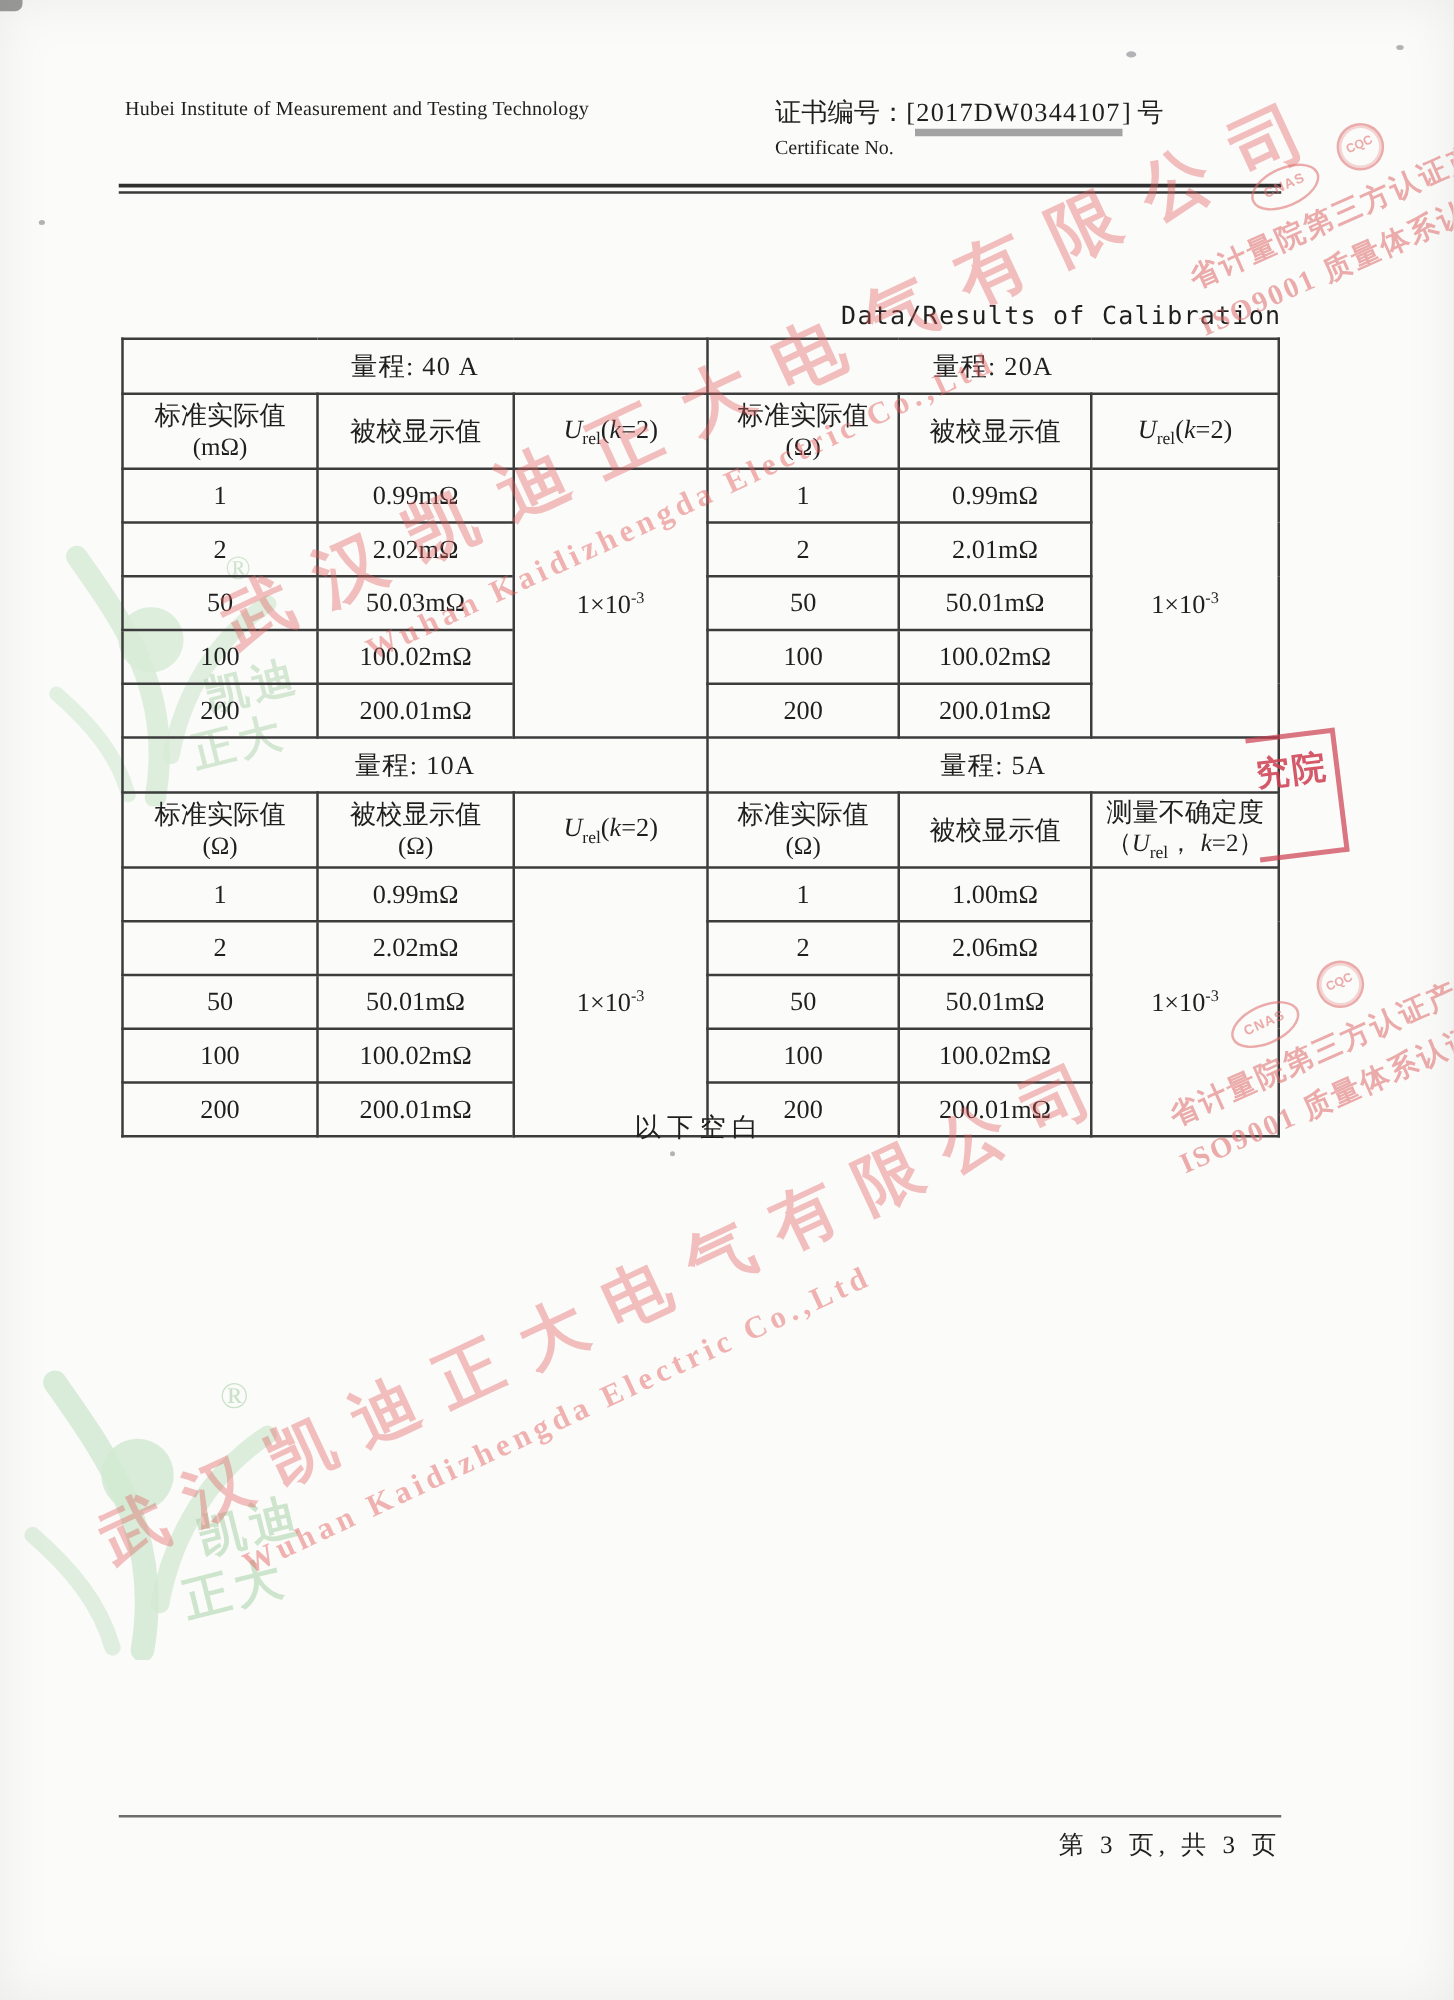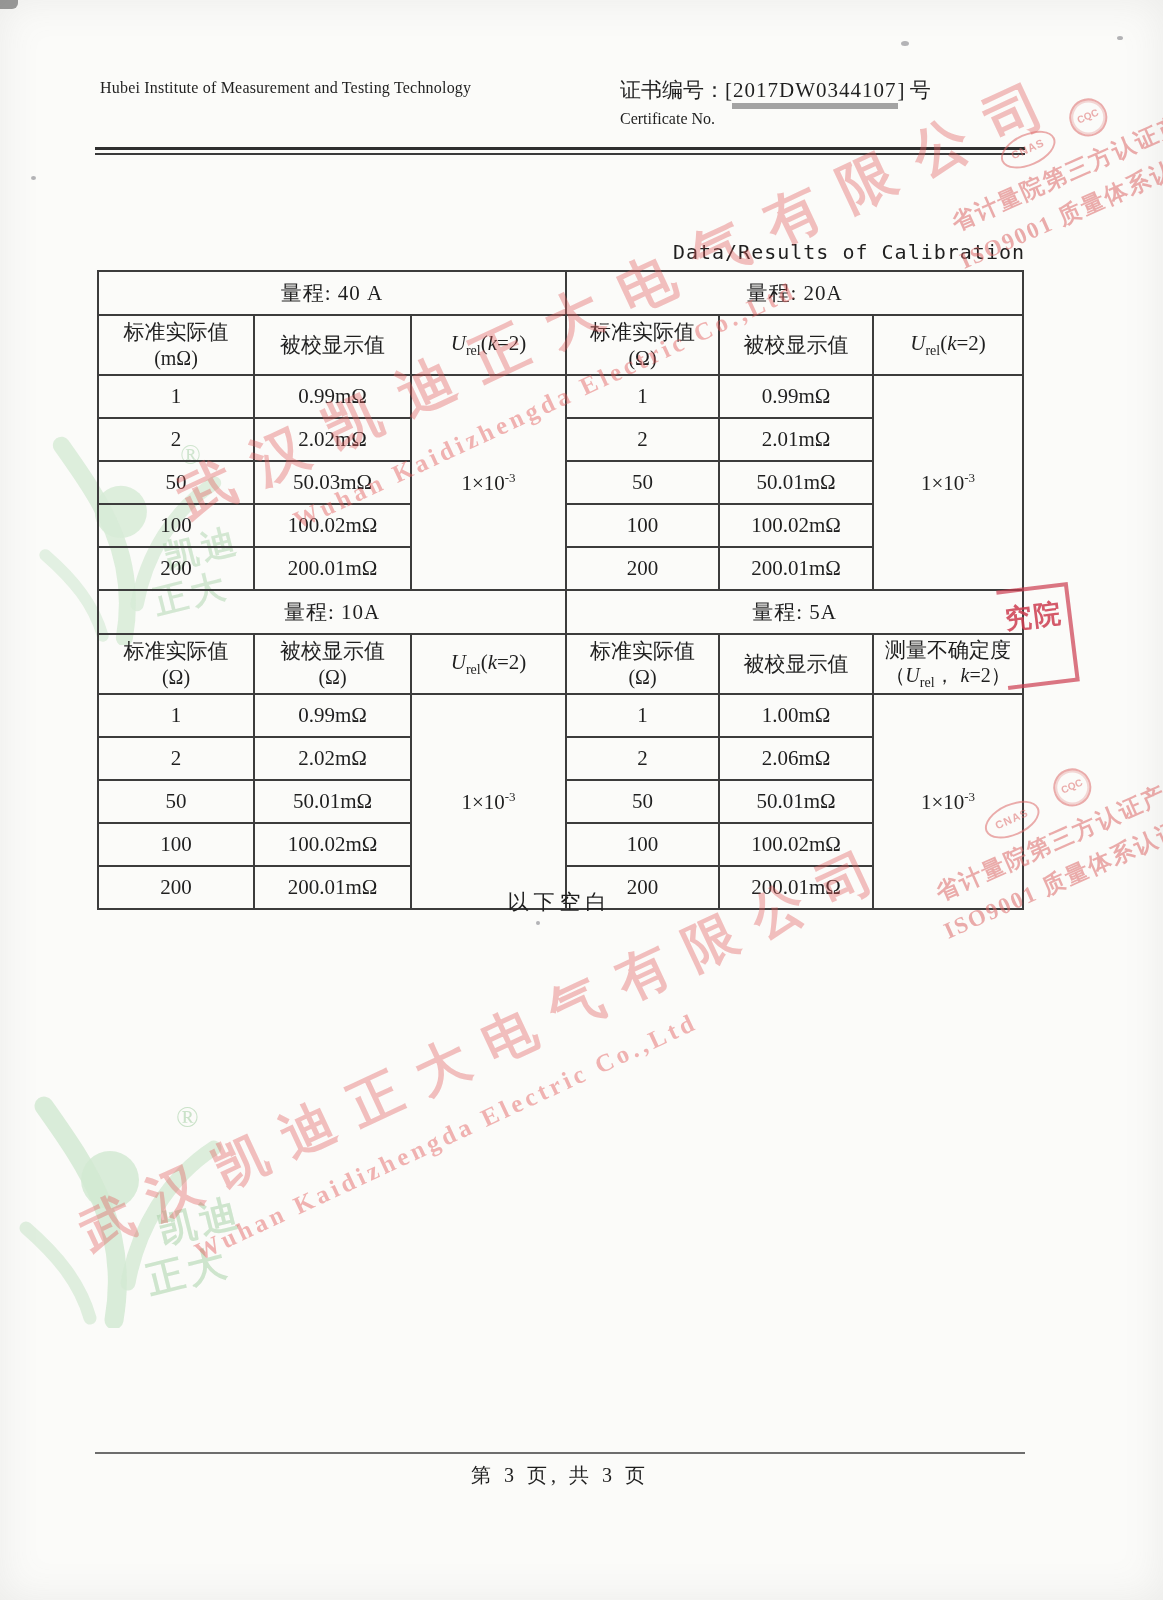--- a/index.html
+++ b/index.html
@@ -39,21 +39,21 @@
   .r-data td{height:41px;}
   td .unit{font-size:20px;}
   .ital{font-style:italic;}
   sub{font-size:14px;}
   sup{font-size:13px;}
   .sp-l{margin-left:6px;}
   
   .note{position:absolute;left:97px;top:888px;width:925px;text-align:center;
         font-size:21px;letter-spacing:5px;z-index:2;}
   .f-rule{position:absolute;left:95px;top:1452px;width:930px;border-top:2px solid #6d6d6d;z-index:2;}
-  .footer-text{position:absolute;left:95px;top:1462px;width:930px;text-align:center;
+  .footer-text{position:absolute;left:95px;top:1462px;width:930px;text-align:right;
         font-size:20px;letter-spacing:4px;z-index:2;}
   
   .wm-band{position:absolute;z-index:3;transform-origin:0 0;pointer-events:none;white-space:nowrap;}
   .wm-band .cn{font-size:56px;font-weight:700;letter-spacing:25px;color:rgba(226,92,92,.38);}
   .wm-band .en{font-size:25px;font-weight:700;letter-spacing:4px;margin:14px 0 0 95px;color:rgba(226,92,92,.46);}
   .band1{left:165px;top:468px;transform:rotate(-25deg);}
   .band2{left:68px;top:1203px;transform:rotate(-25deg);}
   .band2 .cn{font-size:53px;letter-spacing:21px;}
   
   .cert-mark{position:absolute;z-index:3;transform-origin:0 0;pointer-events:none;

